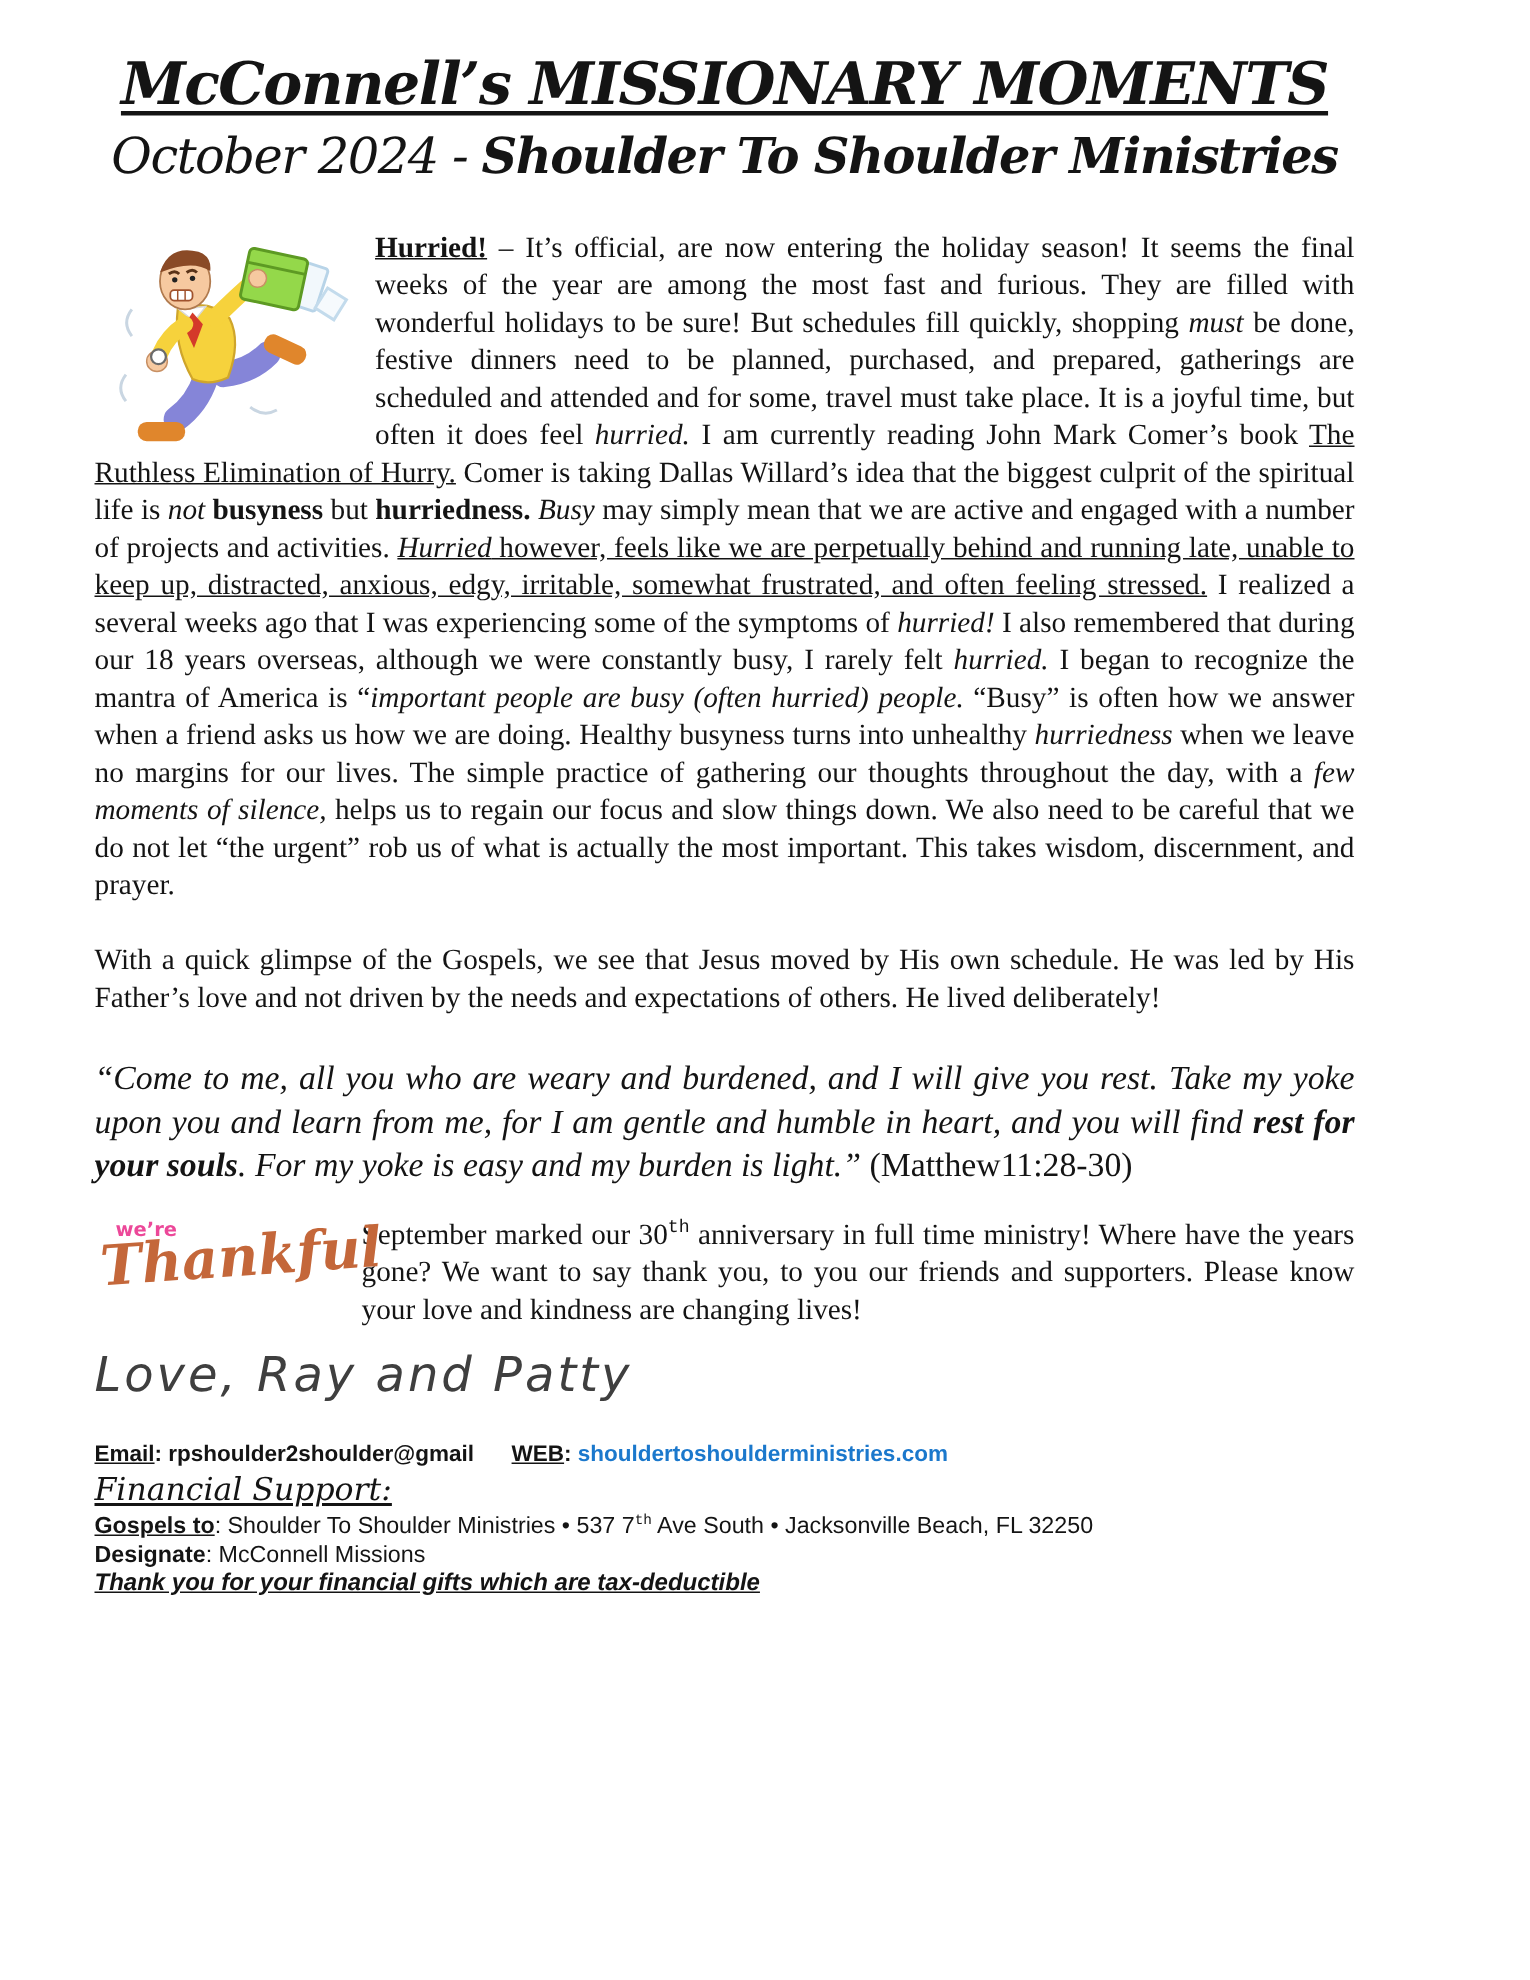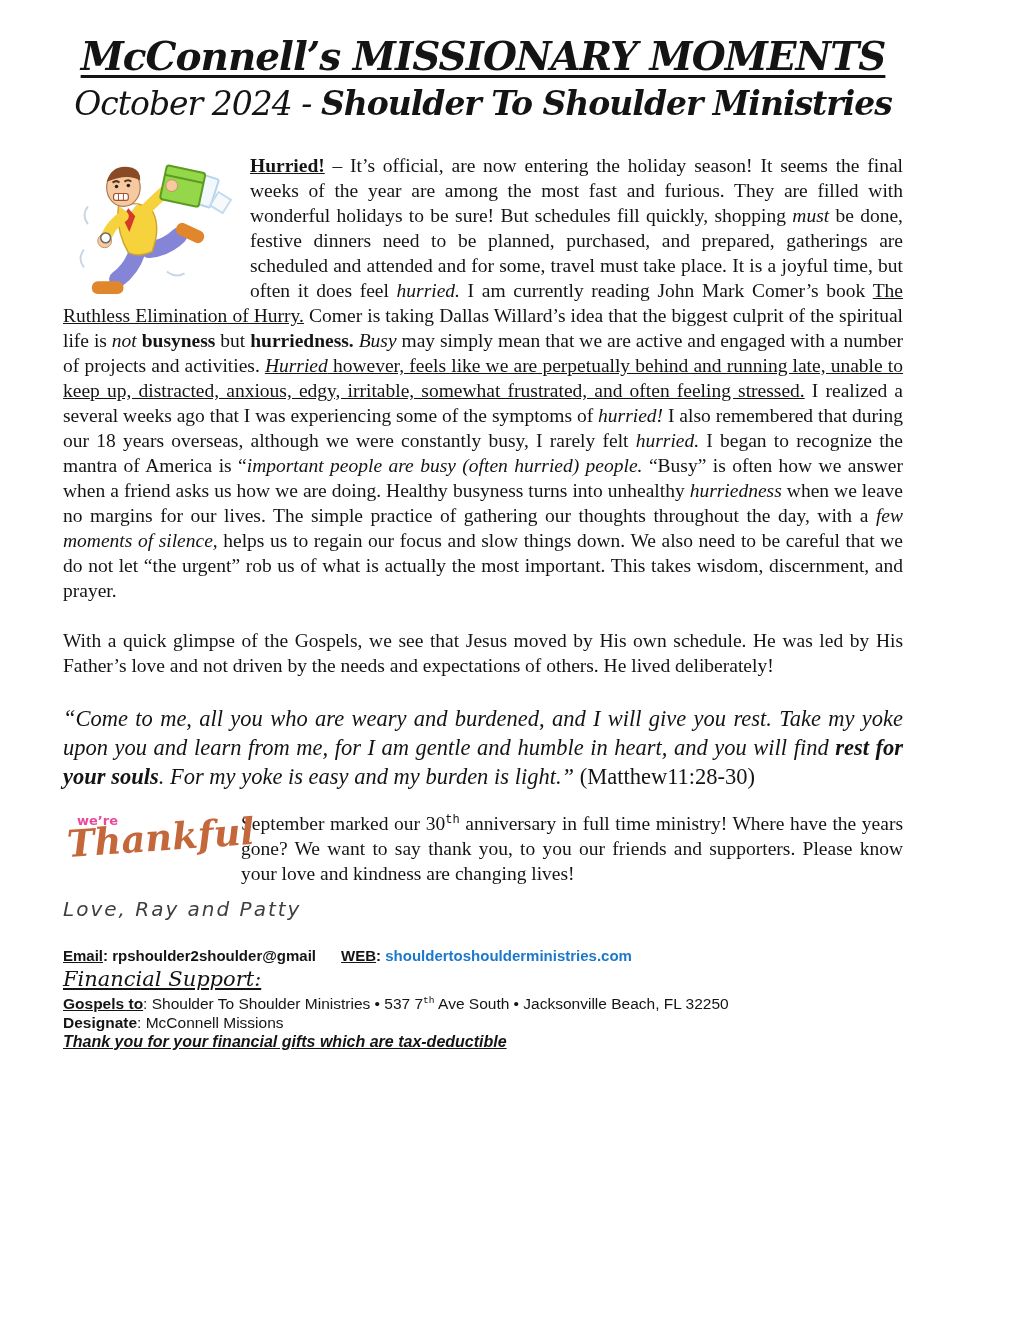--- a/index.html
+++ b/index.html
@@ -39,21 +39,21 @@
   .were{
     font-family:"DejaVu Sans",sans-serif;font-size:13px;color:#ec4899;
     margin-left:14px;font-weight:bold;
   }
   .script{
     font-family:"DejaVu Serif",serif;font-style:italic;font-weight:bold;
     font-size:37px;color:#c4673a;transform:rotate(-4deg);
     transform-origin:left center;margin-top:-6px;margin-left:4px;
   }
   .signature{
-    clear:left;font-family:"DejaVu Sans",sans-serif;font-size:20px;
+    clear:left;font-family:"DejaVu Sans",sans-serif;font-size:32px;
     color:#3f3f3f;letter-spacing:2px;margin-top:8px;font-style:oblique 8deg;
   }
 
   
   .footer{margin-top:26px;font-family:"Liberation Sans",sans-serif;}
   .footer-contact{font-size:15px;}
   .footer-fin{
     font-family:"DejaVu Serif",serif;font-size:21px;margin-top:3px;letter-spacing:0;
   }
   .footer-checks{font-size:15.5px;margin-top:4px;}

